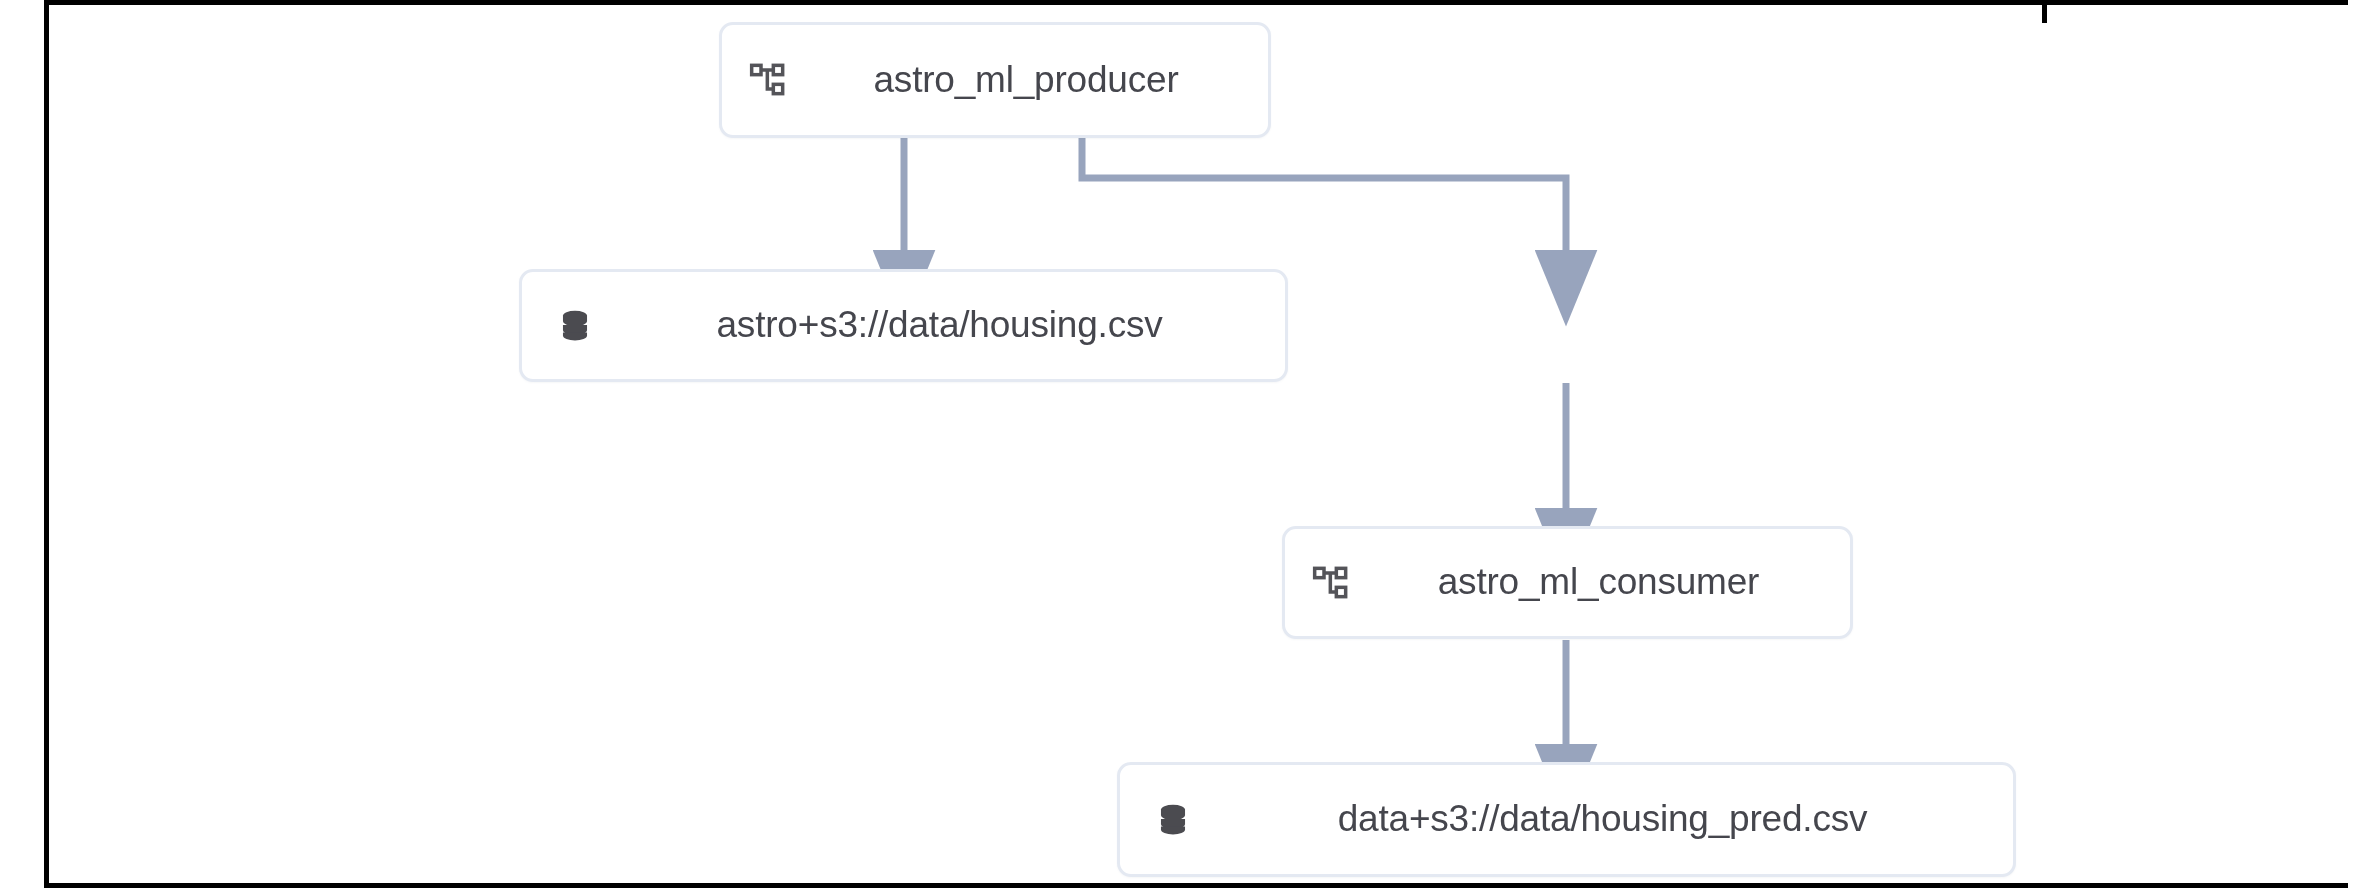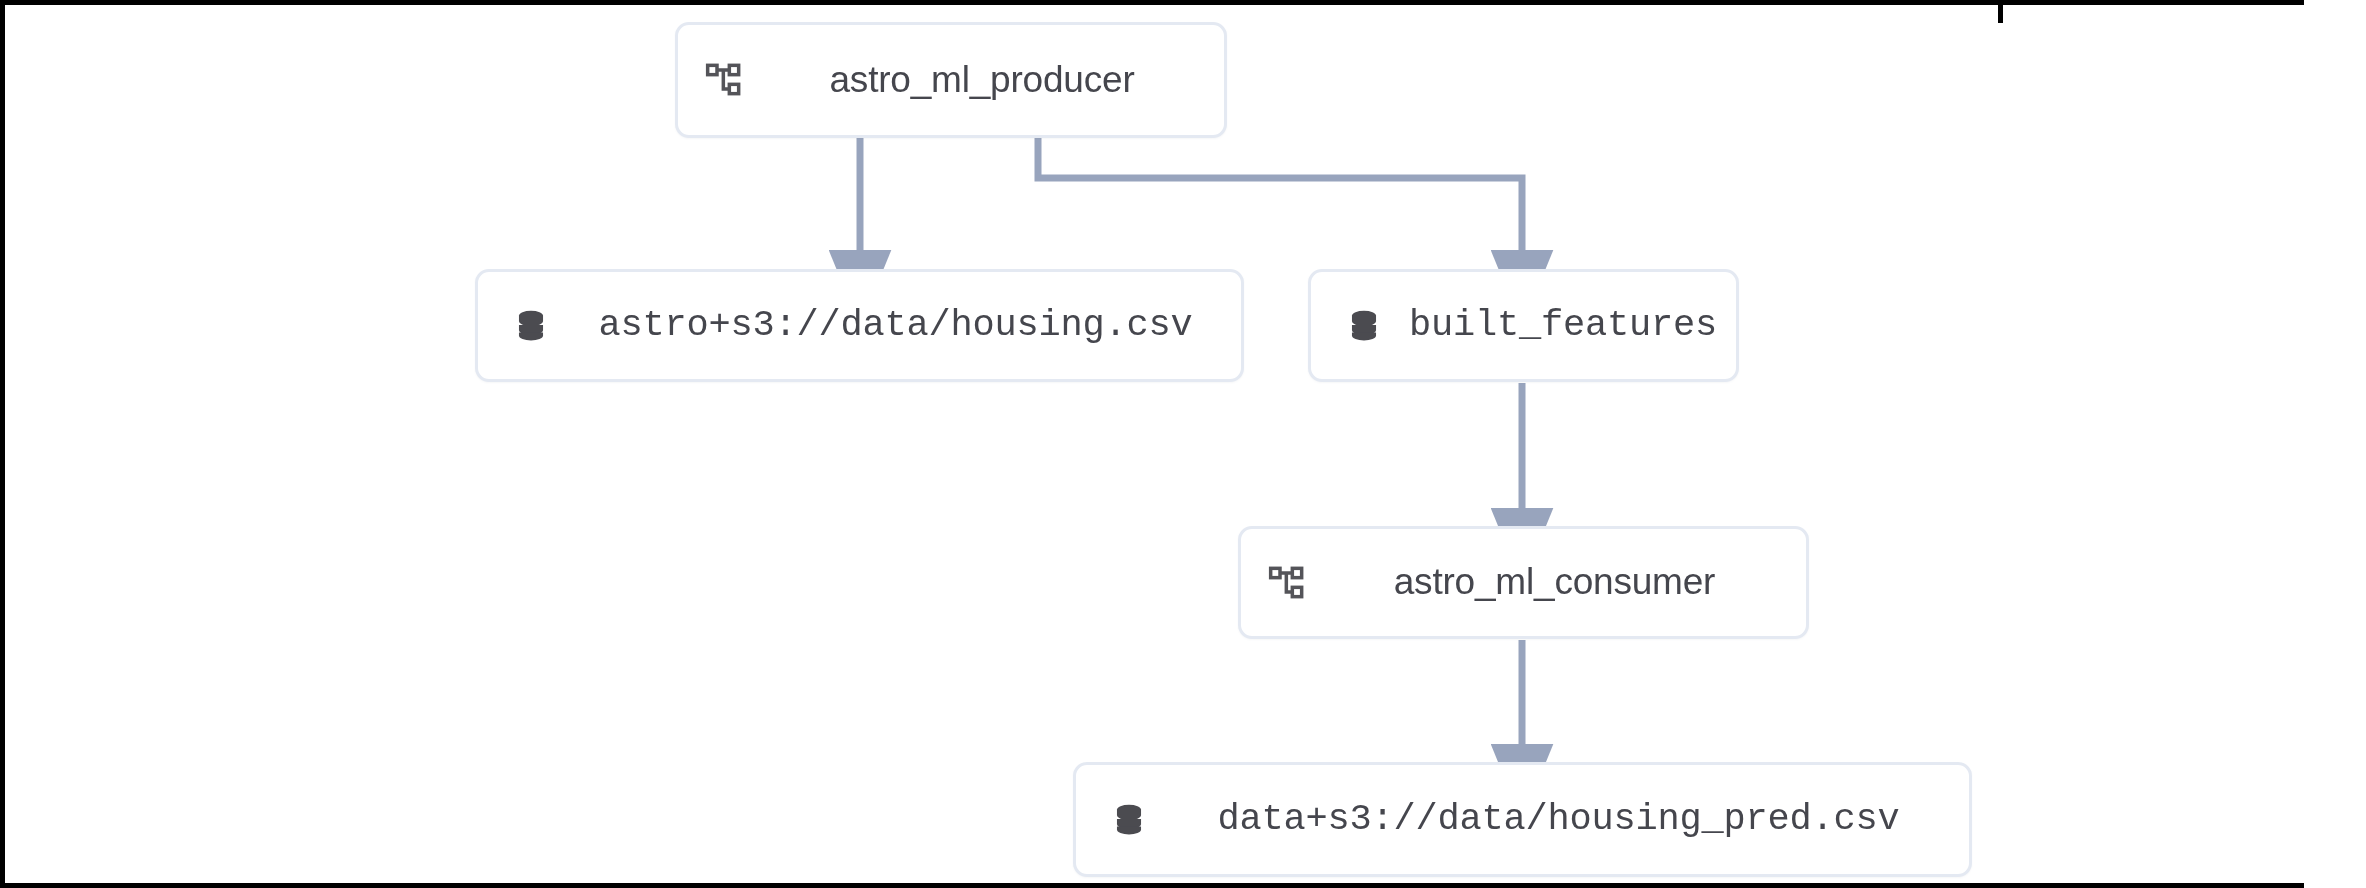--- a/index.html
+++ b/index.html
@@ -15,20 +15,21 @@
   #canvas {
     position: relative;
     width: 2304px;
     height: 888px;
     background: #ffffff;
     box-sizing: border-box;
     border-top: 5px solid #000000;
     border-left: 5px solid #000000;
     border-bottom: 5px solid #000000;
     overflow: hidden;
+    margin-left: 44px;
   }
 
   
   #right-rule {
     position: absolute;
     top: 0;
     left: 2358px;
     width: 4px;
     height: 888px;
     background: #000000;
@@ -81,21 +82,21 @@
     font-size: 37px;
     line-height: 1.1;
     letter-spacing: -0.2px;
     white-space: nowrap;
     padding-right: 26px;
   }
 
   .node-dag   .node-icon { margin-left: 24px; }
   .node-dag   .node-label { padding-left: 18px; }
   .node-dataset .node-icon { margin-left: 30px; }
-  .node-dataset .node-label { padding-left: 22px; font-family: Liberation Mono, monospace; }
+  .node-dataset .node-label { padding-left: 22px; }
 
   
   #node-producer       { left: 670px;  top: 17px;  width: 552px; height: 116px; }
   #node-housing        { left: 470px;  top: 264px; width: 769px; height: 113px; }
   #node-builtfeatures  { left: 1303px; top: 264px; width: 431px; height: 113px; }
   #node-consumer       { left: 1233px; top: 521px; width: 571px; height: 113px; }
   #node-housingpred    { left: 1068px; top: 757px; width: 899px; height: 115px; }
 </style>
 </head>
 <body>
@@ -146,31 +147,20 @@
       <svg width="38" height="38" viewBox="0 0 24 24" xmlns="http://www.w3.org/2000/svg">
         <ellipse cx="12" cy="5.6" rx="7.6" ry="3.2" fill="#4b4b50"></ellipse>
         <path d="M4.4 5.6 v3.3 a7.6 3.2 0 0 0 15.2 0 v-3.3" fill="#4b4b50"></path>
         <path d="M4.4 11.3 v3.3 a7.6 3.2 0 0 0 15.2 0 v-3.3" fill="#4b4b50"></path>
         <path d="M4.4 16.1 v1.9 a7.6 3.2 0 0 0 15.2 0 v-1.9" fill="#4b4b50"></path>
       </svg>
     </span>
     <span class="node-label">astro+s3://data/housing.csv</span>
   </div>
 
-  <div id="node-builtfeatures" class="node node-dataset">
-    <span class="node-icon">
-      <svg width="38" height="38" viewBox="0 0 24 24" xmlns="http://www.w3.org/2000/svg">
-        <ellipse cx="12" cy="5.6" rx="7.6" ry="3.2" fill="#4b4b50"></ellipse>
-        <path d="M4.4 5.6 v3.3 a7.6 3.2 0 0 0 15.2 0 v-3.3" fill="#4b4b50"></path>
-        <path d="M4.4 11.3 v3.3 a7.6 3.2 0 0 0 15.2 0 v-3.3" fill="#4b4b50"></path>
-        <path d="M4.4 16.1 v1.9 a7.6 3.2 0 0 0 15.2 0 v-1.9" fill="#4b4b50"></path>
-      </svg>
-    </span>
-    <span class="node-label">built_features</span>
-  </div>
 
   <div id="node-consumer" class="node node-dag">
     <span class="node-icon">
       <svg width="40" height="40" viewBox="0 0 24 24" xmlns="http://www.w3.org/2000/svg">
         <rect x="1.6" y="3.2" width="5.6" height="5.6" fill="none" stroke="#545459" stroke-width="2.1"></rect>
         <rect x="14.6" y="3.2" width="5.6" height="5.6" fill="none" stroke="#545459" stroke-width="2.1"></rect>
         <rect x="14.6" y="14.6" width="5.6" height="5.6" fill="none" stroke="#545459" stroke-width="2.1"></rect>
         <path d="M7.2 6 L14.6 6 M11 6 L11 17.4 L14.6 17.4" fill="none" stroke="#545459" stroke-width="2.1"></path>
       </svg>
     </span>

